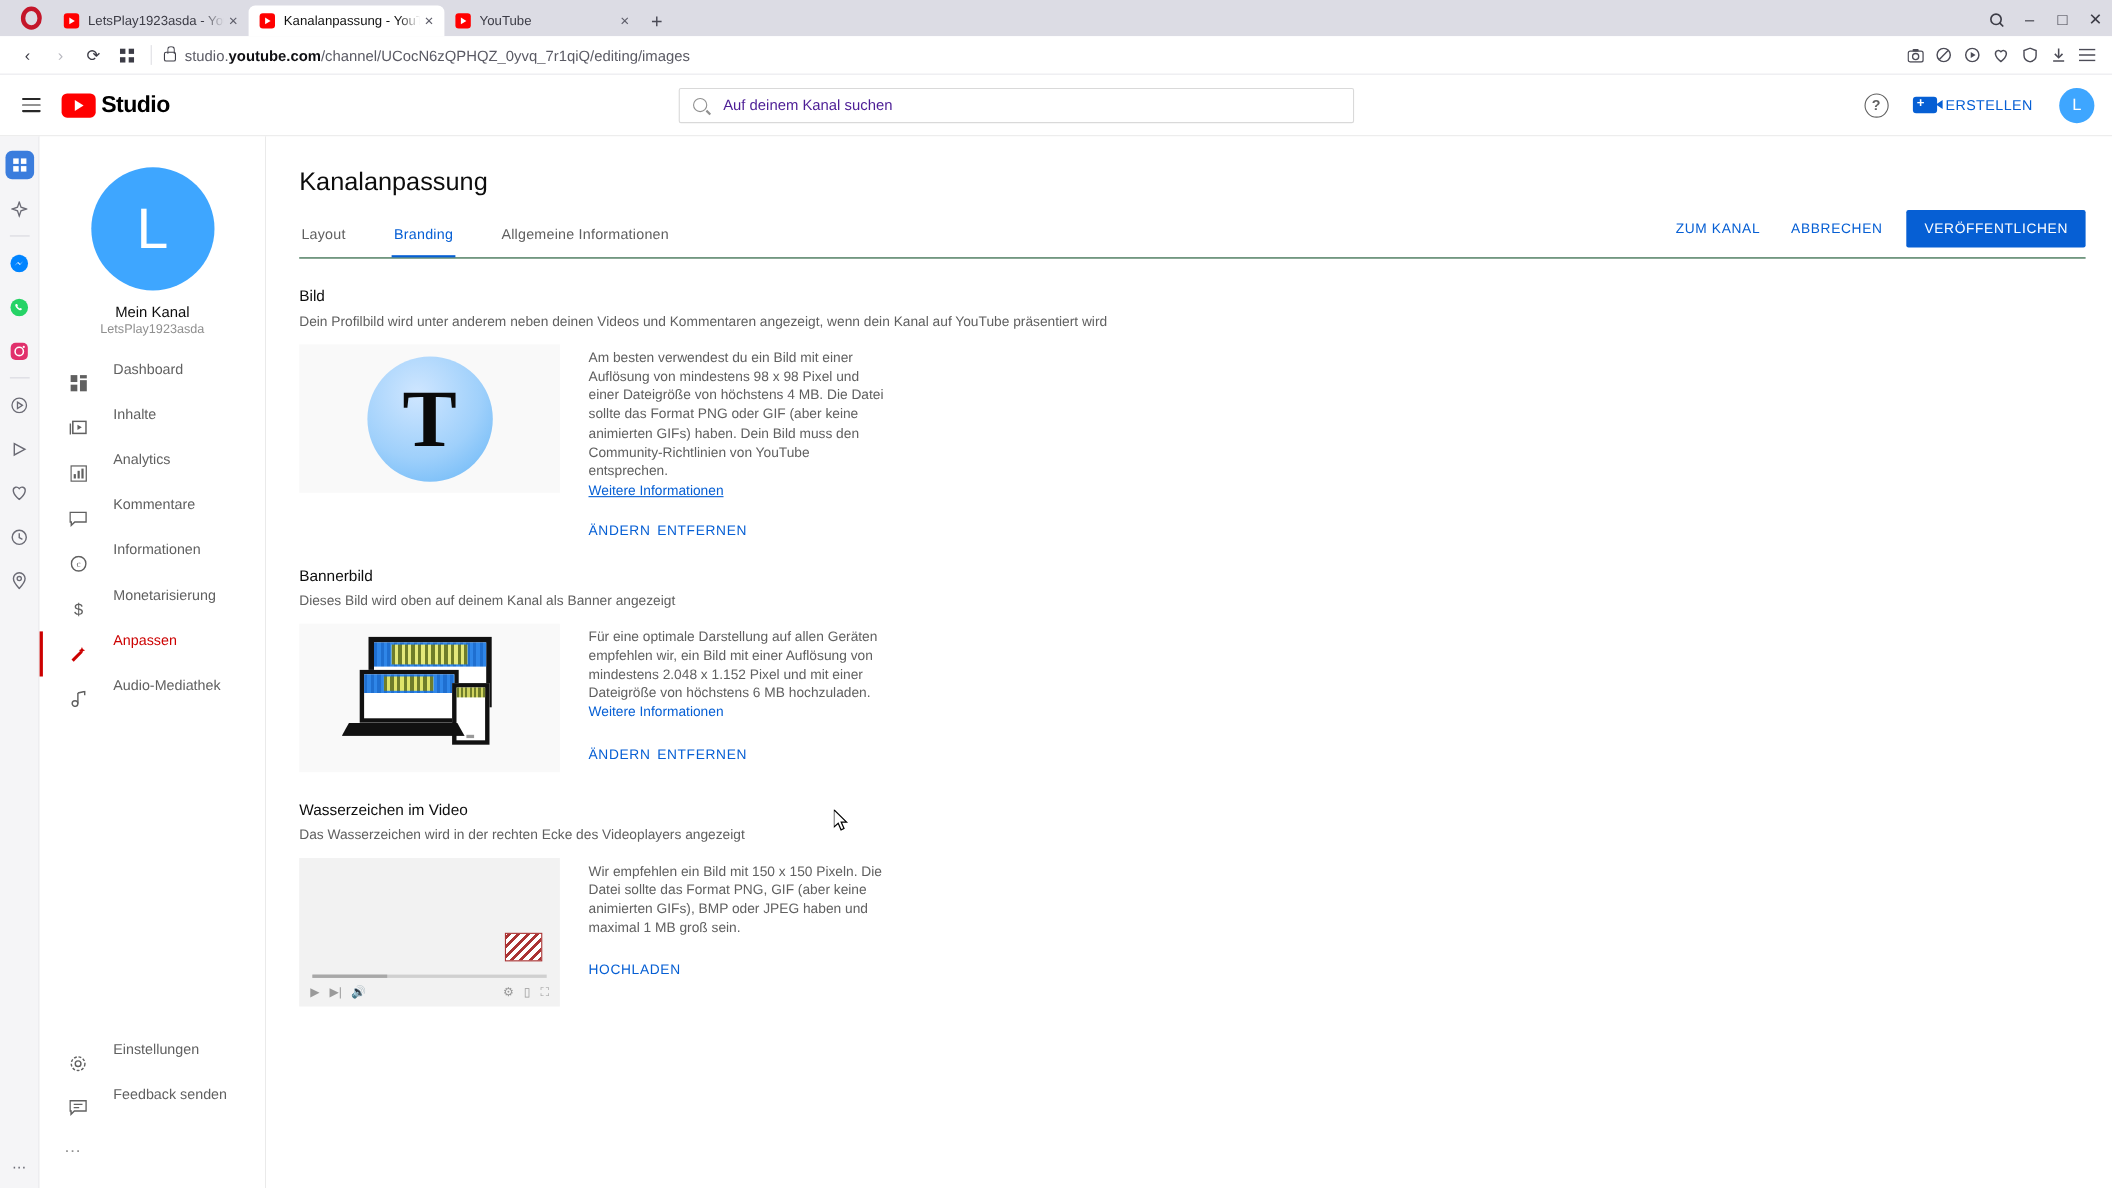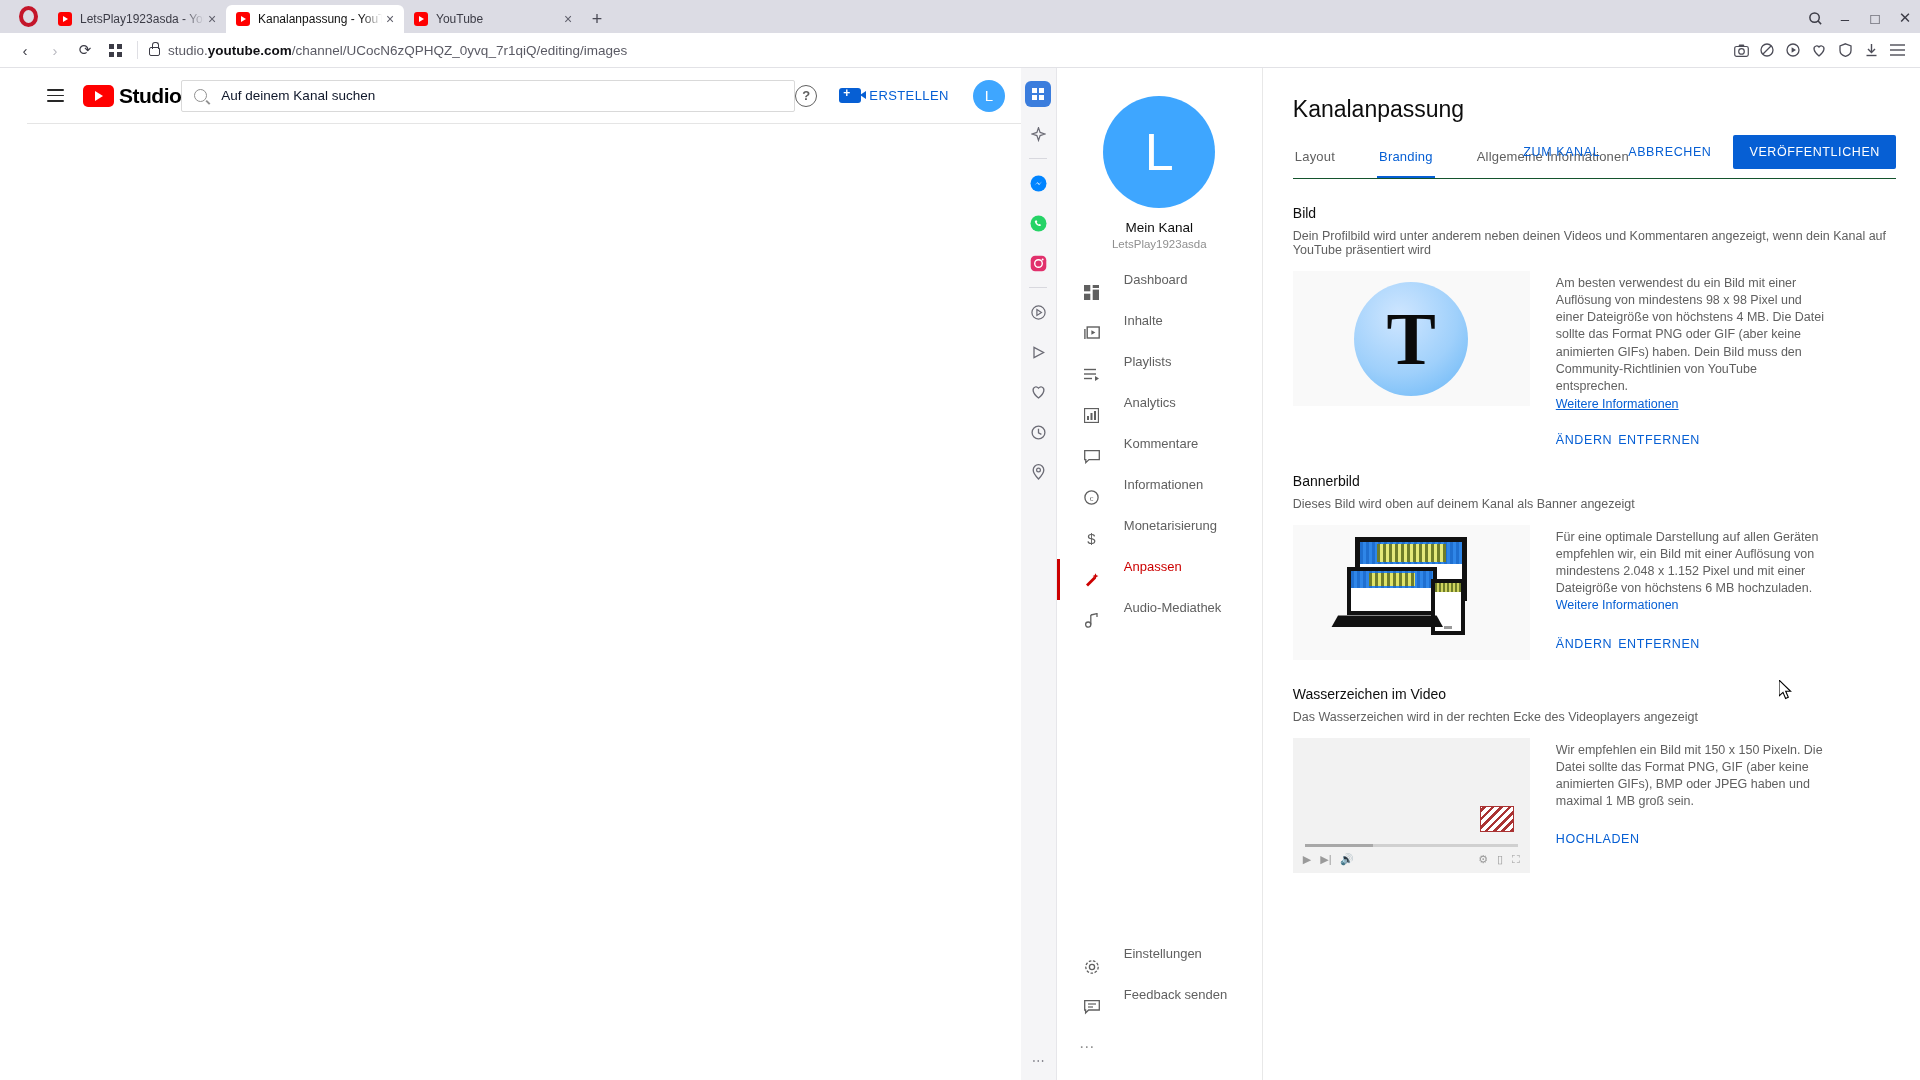--- a/index.html
+++ b/index.html
@@ -109,21 +109,21 @@
     white-space: nowrap; overflow: hidden;
   }
   .url b { color: #101014; font-weight: 700; }
   .tool-ico {
     width: 26px; height: 26px;
     display: flex; align-items: center; justify-content: center;
     color: #4c4c57; font-size: 13px; flex: 0 0 26px;
   }
 
   
-  .app { flex: 1 1 auto; display: flex; flex-direction: row; background: #fff; min-height: 0; margin-left: 27px; }
+  .app { flex: 1 1 auto; display: flex; flex-direction: column; background: #fff; min-height: 0; }
 
   .yt-header {
     height: 56px; flex: 0 0 56px;
     display: flex; align-items: center;
     border-bottom: 1px solid #e5e5e5;
     background: #fff;
     padding: 0 16px 0 0;
   }
   .burger { width: 56px; display: flex; align-items: center; justify-content: center; flex: 0 0 56px; }
   .burger span, .burger::before, .burger::after { display: block; }
@@ -142,21 +142,21 @@
   .yt-studio-word { font-size: 21px; font-weight: 700; letter-spacing: -0.5px; color: #000; }
   .hdr-spacer-l { flex: 1 1 auto; }
   .search-wrap { width: 614px; flex: 0 0 614px; display: flex; align-items: center;
     height: 32px; border: 1px solid #d9d9d9; border-radius: 2px; padding: 0 12px; }
   .mag {
     width: 13px; height: 13px; border: 1.6px solid #909090; border-radius: 50%;
     position: relative; flex: 0 0 13px; margin-right: 14px;
   }
   .mag::after { content: ""; position: absolute; width: 1.6px; height: 5px; background: #909090;
     right: -2px; bottom: -4px; transform: rotate(-45deg); }
-  .search-ph { color: #0f172a; font-size: 13.5px; }
+  .search-ph { color: #4c1d95; font-size: 13.5px; }
   .hdr-spacer-r { flex: 1 1 auto; }
   .help-ico {
     width: 22px; height: 22px; border: 1.7px solid #606060; border-radius: 50%;
     color: #606060; font-size: 13px; display: flex; align-items: center; justify-content: center;
     flex: 0 0 22px; margin-right: 22px; font-weight: 600;
   }
   .create-btn {
     display: flex; align-items: center; gap: 8px; color: #065fd4;
     font-size: 13px; font-weight: 500; letter-spacing: 0.4px;
     flex: 0 0 auto; margin-right: 24px; text-align: center;
@@ -520,31 +520,20 @@
         </div>
         <div class="nav-item">
           <span class="nic">
             <svg width="16" height="15" viewBox="0 0 16 15">
                 <rect x="3.2" y="1" width="12" height="11" fill="none" stroke="#606060" stroke-width="1.4"></rect>
                 <line x1="0.9" y1="3" x2="0.9" y2="13" stroke="#606060" stroke-width="1.4"></line>
                 <polygon points="7.4,4.2 11.4,6.5 7.4,8.8" fill="#606060"></polygon>
               </svg>
           </span>
           <span>Inhalte</span>
-        </div>
-        <div class="nav-item">
-          <span class="nic">
-            <svg width="16" height="13" viewBox="0 0 16 13">
-                <line x1="0" y1="1.5" x2="12" y2="1.5" stroke="#606060" stroke-width="1.4"></line>
-                <line x1="0" y1="6" x2="12" y2="6" stroke="#606060" stroke-width="1.4"></line>
-                <line x1="0" y1="10.5" x2="8" y2="10.5" stroke="#606060" stroke-width="1.4"></line>
-                <polygon points="11,8 15,10.5 11,13" fill="#606060"></polygon>
-              </svg>
-          </span>
-          <span>Playlists</span>
         </div>
         <div class="nav-item">
           <span class="nic">
             <svg width="15" height="15" viewBox="0 0 15 15">
                 <rect x="0.5" y="0.5" width="14" height="14" fill="none" stroke="#606060" stroke-width="1.3"></rect>
                 <rect x="3" y="8" width="2" height="4" fill="#606060"></rect>
                 <rect x="6.5" y="5" width="2" height="7" fill="#606060"></rect>
                 <rect x="10" y="3" width="2" height="9" fill="#606060"></rect>
               </svg>
           </span>

